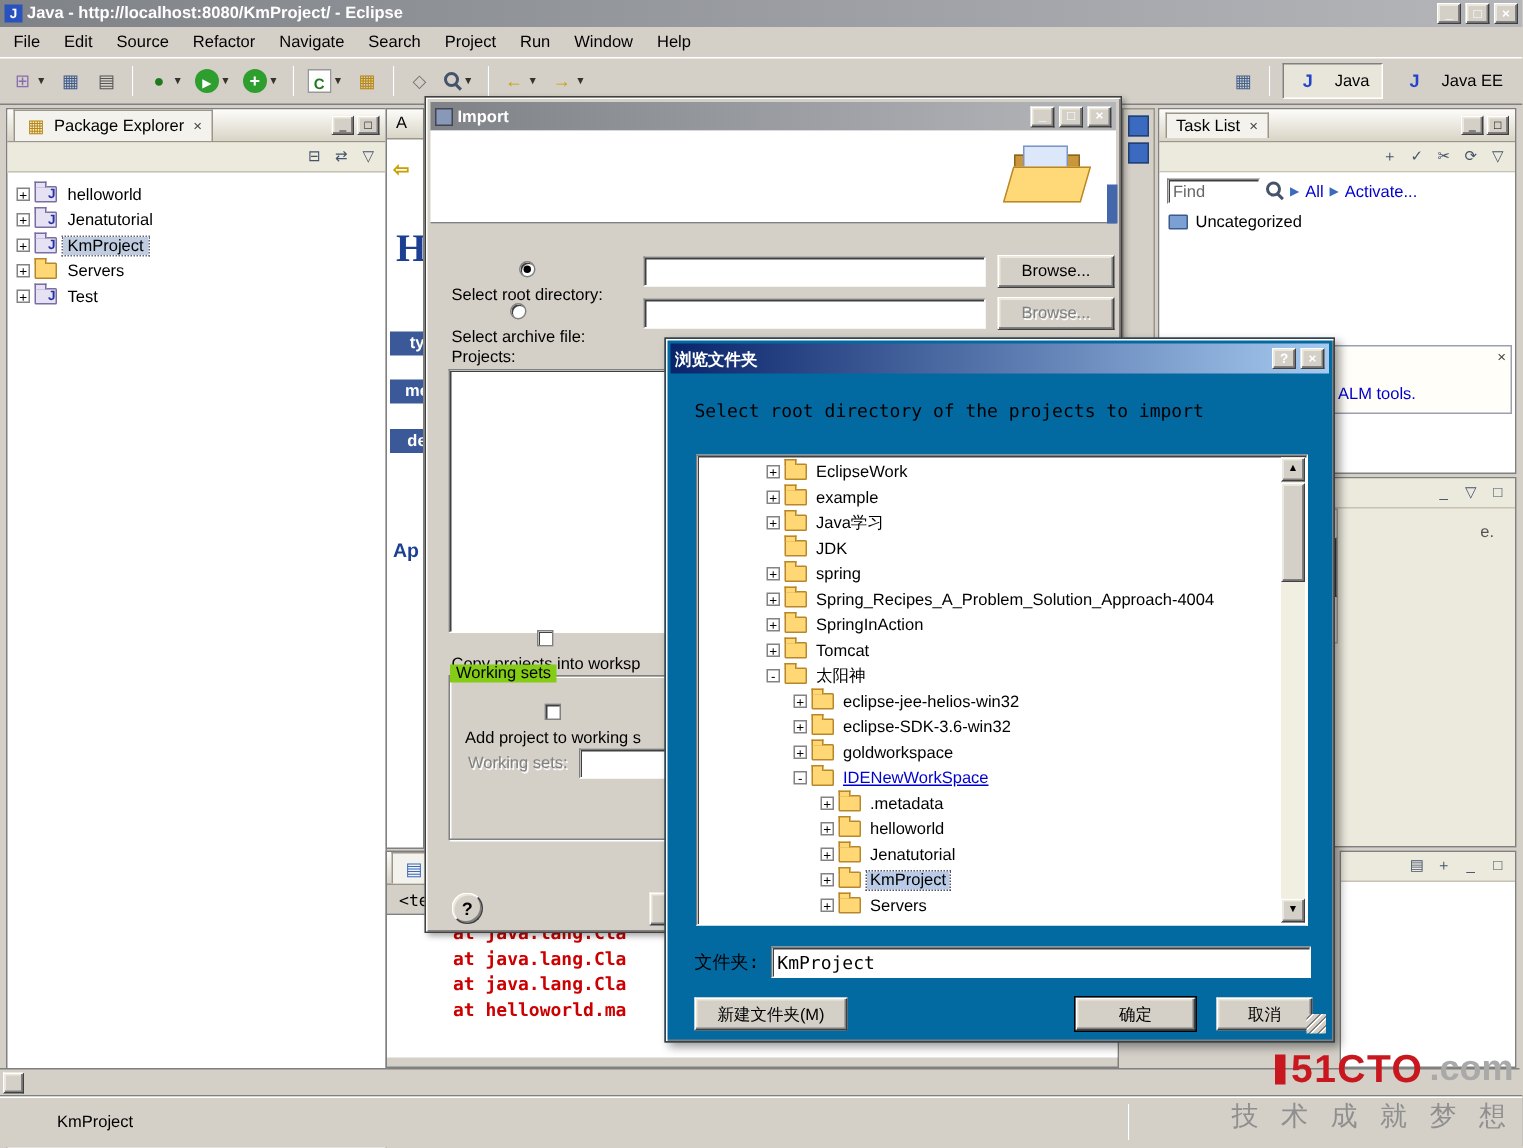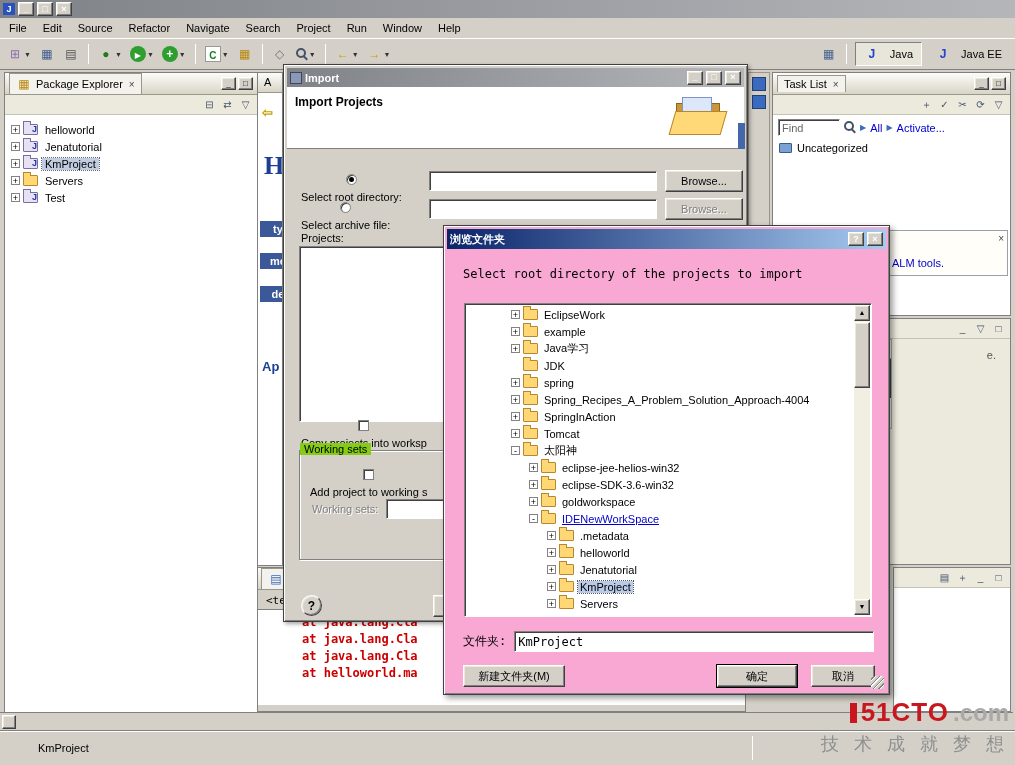--- a/index.html
+++ b/index.html
@@ -140,21 +140,21 @@
   .banner-art .ffront { position:absolute; left:2px; top:18px; width:52px; height:24px; background:#ffd978; border:1px solid #b8872c; transform:skewX(-16deg); }
   .bluetab { position:absolute; right:-1px; top:36px; width:7px; height:26px; background:#4466aa; }
   .irow { position:absolute; display:flex; align-items:center; gap:6px;flex-direction:column; }
   .grp { position:absolute; border:1px solid #808080; box-shadow:1px 1px 0 #fff, inset 1px 1px 0 #fff; }
   .grp .legend { position:absolute; top:-8px; left:0; background:#84cc16; padding:0 4px; }
   .helpbtn { position:absolute; left:14px; top:527px; width:21px; height:21px; border-radius:50%; font-weight:bold; font-size:12px; }
   .btn-sliver { position:absolute; left:146px; top:527px; width:12px; height:22px; }
   .graylab { color:#808080; text-shadow:1px 1px 0 #fff; }
 
   
-  #browsedlg { left:443px; top:225px; width:447px; height:470px; background:#f9a8d4; border:1px solid #404040; box-shadow:inset 1px 1px 0 #fff, inset -1px -1px 0 #808080, 3px 3px 6px rgba(0,0,0,.4); z-index:20; }
+  #browsedlg { left:443px; top:225px; width:447px; height:470px; background:#0369a1; border:1px solid #404040; box-shadow:inset 1px 1px 0 #fff, inset -1px -1px 0 #808080, 3px 3px 6px rgba(0,0,0,.4); z-index:20; }
   #browsedlg .inner { position:absolute; left:3px; top:3px; right:3px; bottom:3px; }
   .prompt { position:absolute; left:16px; top:38px; font-family:"DejaVu Sans Mono","Liberation Mono",monospace; font-size:12px; }
   .treebox { position:absolute; left:17px; top:74px; width:408px; height:314px; background:#fff; border:1px solid; border-color:#808080 #fff #fff #808080; box-shadow:inset 1px 1px 0 #404040; overflow:hidden; }
   .treescroll { position:absolute; left:2px; top:2px; right:18px; bottom:2px; overflow:hidden; }
   .trow { height:17px; display:flex; align-items:center; white-space:nowrap; font-size:11px; }
   .l0 { padding-left:44px; } .l1 { padding-left:62px; } .l2 { padding-left:80px; }
   .tl { padding:0 2px; }
   .tl.sel { background:#b9cbe6; outline:1px dotted #556; }
   .tl.hot { color:#0000cc; text-decoration:underline; }
   .vsb { position:absolute; right:1px; top:1px; width:16px; bottom:1px; background:#f1efe2; }
@@ -163,20 +163,21 @@
   .folderrow { position:absolute; left:16px; top:402px; display:flex; align-items:center; gap:8px; width:416px; }
   .folderrow .lab { font-family:"DejaVu Sans Mono","Liberation Mono",monospace; font-size:12px; flex:none; }
   .btnrow { position:absolute; left:16px; top:436px; width:416px; display:flex; align-items:center; }
   .grip { position:absolute; right:2px; bottom:2px; width:13px; height:13px; background:repeating-linear-gradient(135deg,#d4d0c8 0 2px,#808080 2px 3px,#fff 3px 4px); }
 </style>
 </head>
 <body>
 
 <div class="abs titlebar tb-inactive" id="titlebar">
   <span class="appicon">J</span>
+  <span class="tb-title">Java - http://localhost:8080/KmProject/ - Eclipse</span>
   <span class="btn winbtn">_</span>
   <span class="btn winbtn">□</span>
   <span class="btn winbtn">×</span>
 </div>
 
 <div class="abs" id="menubar">
   <span class="menu-item">File</span>
   <span class="menu-item">Edit</span>
   <span class="menu-item">Source</span>
   <span class="menu-item">Refactor</span>
@@ -409,21 +410,20 @@
 <div class="abs" id="importdlg">
   <div class="inner">
     <div class="titlebar tb-inactive" style="height:19px">
       <span class="dlgicon"></span>
       <span class="tb-title">Import</span>
       <span class="btn winbtn">_</span>
       <span class="btn winbtn">□</span>
       <span class="btn winbtn">×</span>
     </div>
     <div class="banner">
-      <h1>Import Projects</h1>
       <div class="banner-art">
         <div class="fback"></div>
           <div class="fsheet"></div>
           <div class="ffront"></div>
       </div>
       <div class="bluetab"></div>
     </div>
     <div class="irow" style="left:14px; top:106px;">
       <span class="radio on"></span>
       <span>Select root directory:</span>

